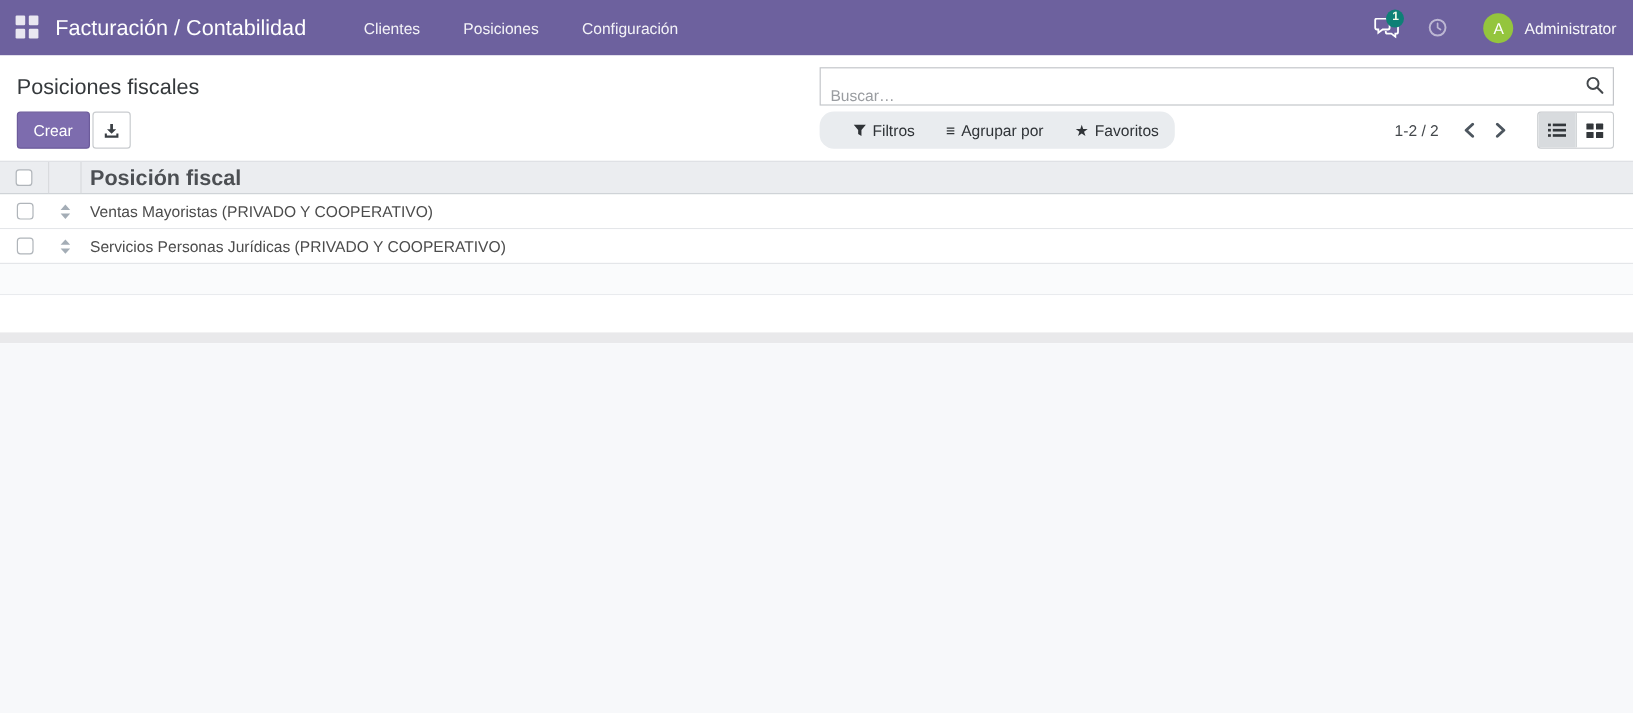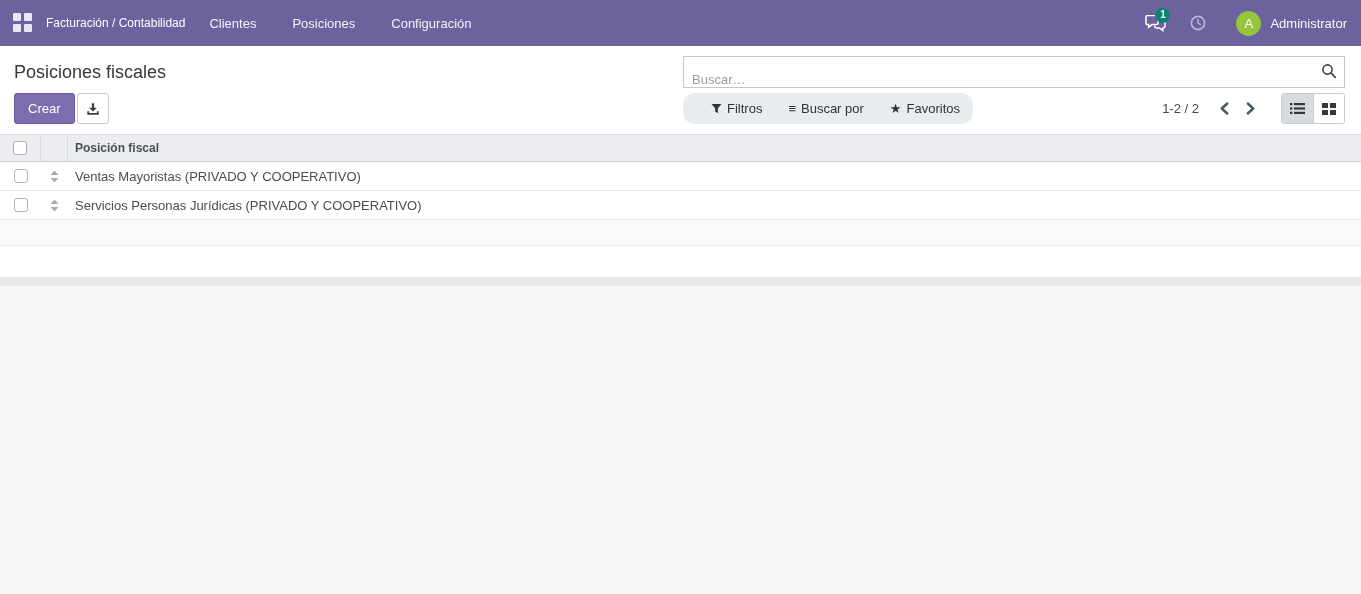--- a/index.html
+++ b/index.html
@@ -14,21 +14,21 @@
   
   .navbar {
     height:46px; flex:0 0 46px;
     background:#6d619e;
     display:flex; align-items:center;
     padding:0 14px 0 13px;
     color:#fff;
   }
   .apps-btn { width:20px; height:20px; display:grid; grid-template-columns:8px 8px; grid-template-rows:8px 8px; gap:3px; cursor:pointer; margin-right:13px; }
   .apps-btn span { background:rgba(255,255,255,.85); border-radius:1px; }
-  .app-title { font-size:12px; font-weight:400; color:#fff; margin-right:6px; white-space:nowrap; }
+  .app-title { font-size:18px; font-weight:400; color:#fff; margin-right:30px; white-space:nowrap; }
   .nav-menus { display:flex; align-items:center; height:100%; }
   .nav-menu-item {
     padding:0 18px; height:100%; display:flex; align-items:center;
     font-size:13px; color:rgba(255,255,255,.92); cursor:pointer; white-space:nowrap;
   }
   .nav-spacer { flex:1; }
   .systray { display:flex; align-items:center; gap:0; }
   .systray-item { position:relative; padding:0 12px; height:46px; display:flex; align-items:center; cursor:pointer; }
   .badge {
     position:absolute; top:8px; left:22px;
@@ -94,21 +94,21 @@
   .lt-header {
     height:28px; background:#ebedf0;
     border-top:1px solid #dfe1e5; border-bottom:1px solid #c9cdd2;
     display:flex; align-items:center;
   }
   .lt-row { height:29px; background:#fff; border-bottom:1px solid #e4e6e9; display:flex; align-items:center; cursor:pointer; }
   .cell-check { width:41px; flex:0 0 41px; display:flex; align-items:center; justify-content:center; align-self:stretch; }
   .cell-handle { width:27px; flex:0 0 27px; display:flex; align-items:center; justify-content:center; align-self:stretch; }
   .lt-header .cell-check, .lt-header .cell-handle { border-right:1px solid #d9dbde; }
   .cell-name { flex:1; padding-left:7px; font-size:13px; color:#4c4c4c; display:flex; align-items:center; }
-  .lt-header .cell-name { font-weight:700; font-size:12px; color:#4c4f53; }
+  .lt-header .cell-name { font-weight:700; font-size:18px; color:#4c4f53; }
   .checkbox {
     width:14px; height:14px; background:#fff;
     border:1px solid #b0b5ba; border-radius:3px; cursor:pointer;
   }
   .handle { cursor:grab; display:flex; }
   .lt-filler-stripe { height:26px; background:#fafbfc; border-bottom:1px solid #e9ebee; }
   .lt-filler-white { height:31px; background:#fff; }
   .content-end-band { height:9px; background:#e9e9eb; }
   .page-bottom { flex:1; background:#f7f8fa; }
 
@@ -186,21 +186,21 @@
         <div class="filter-btn">
           <span class="glyph">
             <svg width="11" height="11" viewBox="0 0 12 12">
                 <path d="M0.5 1 h11 L7.5 5.8 v5.4 L4.5 9.4 V5.8 z" fill="#2f3337"></path>
               </svg>
           </span>
           <span>Filtros</span>
         </div>
         <div class="filter-btn">
           <span class="glyph">≡</span>
-          <span>Buscar por</span>
+          <span>Agrupar por</span>
         </div>
         <div class="filter-btn">
           <span class="glyph">★</span>
           <span>Favoritos</span>
         </div>
       </div>
       <div class="cp-row2-spacer"></div>
       <div class="pager">
         <span class="pager-value">1-2 / 2</span>
         <span class="pager-btn">

